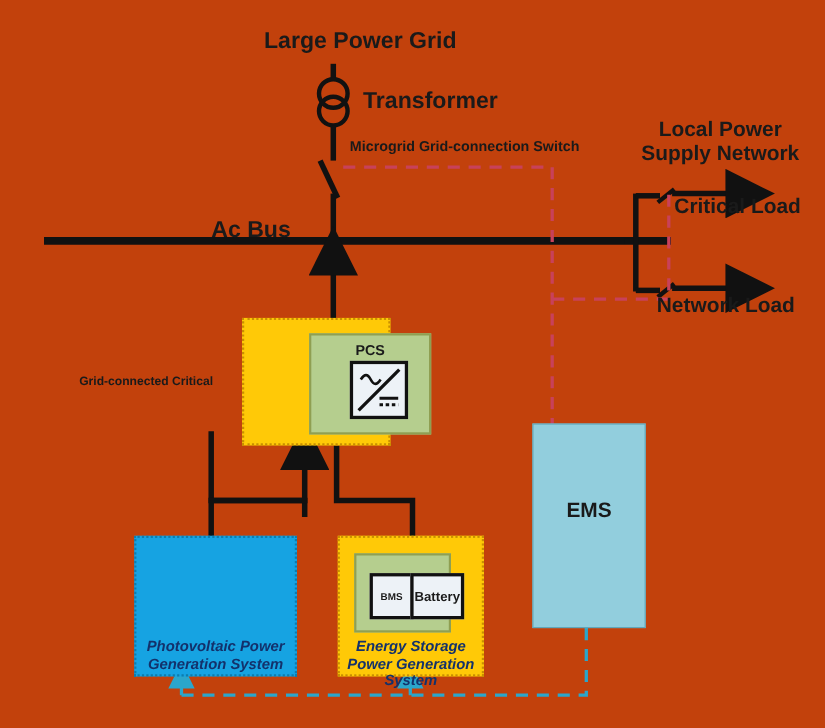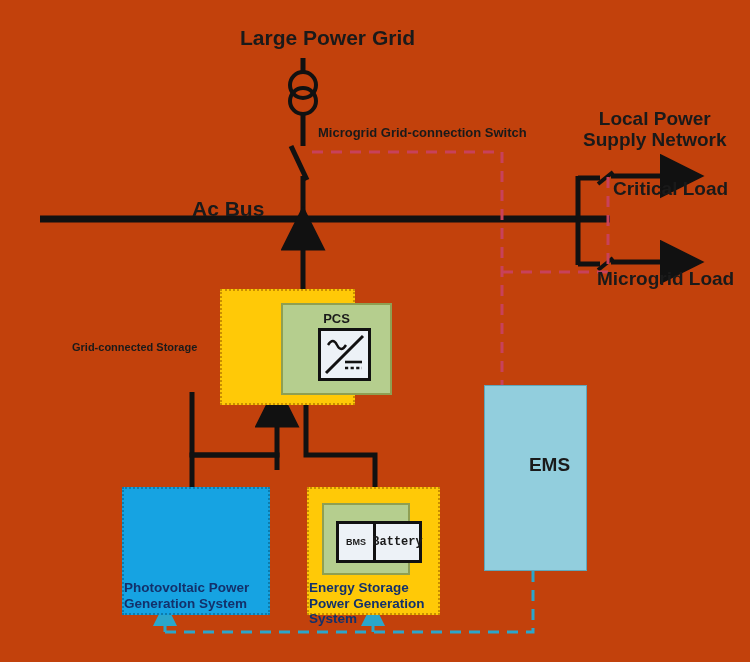--- a/index.html
+++ b/index.html
@@ -68,36 +68,37 @@
   .cell-ess {
     background: #EDF2F7;
     border: 3px solid #111111;
     display: flex;
     align-items: center;
     justify-content: center;
   }
   .ems-box {
     background: #92CEDD;
     border: 1px solid #5fa7bb;
-    padding-left: 14px;
   }
   .centered-text {
     position: absolute;
     width: 100%;
     text-align: center;
     color: #1a1a1a;
     font-weight: bold;
   }
   .sys-caption {
     position: absolute;
     width: 100%;
+    text-align: center;
     color: #13316b;
     font-weight: bold;
     font-size: 13.5px;
     line-height: 1.15;
+    font-style: italic;
   }
 </style>
 </head>
 <body>
 
 <div id="canvas">
 
   <svg id="svg-layer" viewBox="0 0 750 662">
     <defs>
       <marker id="arrow-black" markerWidth="9" markerHeight="9" refX="4.5" refY="4.5" orient="auto">
@@ -138,33 +139,34 @@
     <polyline points="312,152 502,152 502,388" fill="none" stroke="#C8415A" stroke-width="3" stroke-dasharray="11,8"></polyline>
     <polyline points="502,272 608,272 608,174" fill="none" stroke="#C8415A" stroke-width="3" stroke-dasharray="11,8"></polyline>
 
     <polyline points="533,571 533,632 165,632" fill="none" stroke="#2BA6CB" stroke-width="3" stroke-dasharray="11,8"></polyline>
     <line x1="165" y1="632" x2="165" y2="614" stroke="#2BA6CB" stroke-width="3" stroke-dasharray="9,7" marker-end="url(#arrow-blue)"></line>
     <line x1="373" y1="632" x2="373" y2="614" stroke="#2BA6CB" stroke-width="3" stroke-dasharray="9,7" marker-end="url(#arrow-blue)"></line>
   </svg>
 
   <div class="lbl lbl-title" style="left:240px; top:26px;">Large Power Grid</div>
 
+  <div class="lbl lbl-title" style="left:330px; top:80px;">Transformer</div>
 
   <div class="lbl lbl-small" style="left:318px; top:126px;">Microgrid Grid-connection Switch</div>
 
   <div class="lbl lbl-mid" style="left:583px; top:108px; text-align:center;">Local Power
 Supply Network</div>
 
   <div class="lbl lbl-title" style="left:152px; top:197px;margin-left:40px;">Ac Bus</div>
 
   <div class="lbl lbl-mid" style="left:613px; top:178px;">Critical Load</div>
 
-  <div class="lbl lbl-mid" style="left:597px; top:268px;">Microgrid Load</div>
-
-  <div class="lbl lbl-tiny" style="left:72px; top:341px;">Grid-connected Storage</div>
+  <div class="lbl lbl-mid" style="left:597px; top:268px;">Network Load</div>
+
+  <div class="lbl lbl-tiny" style="left:72px; top:341px;">Grid-connected Critical</div>
 
   <div class="box outer-pcs" style="left:220px; top:289px; width:135px; height:116px;">
     <div class="box inner-pcs" style="left:12px; top:12px; width:111px; height:92px;margin-left:47px;">
       <div class="centered-text" style="top:6px; font-size:13px;">PCS</div>
       <div class="box sym-pcs" style="left:35px; top:23px; width:53px; height:53px;">
         <svg width="47" height="47" viewBox="0 0 47 47">
           <path d="M5,42 L42,5" stroke="#111111" stroke-width="3" fill="none"></path>
           <path d="M7,14 q5,-8 9,0 t9,0" stroke="#111111" stroke-width="2.4" fill="none"></path>
           <line x1="24" y1="31" x2="41" y2="31" stroke="#111111" stroke-width="2.6"></line>
           <line x1="24" y1="37" x2="41" y2="37" stroke="#111111" stroke-width="2.6" stroke-dasharray="3.2,2.4"></line>
@@ -176,21 +178,21 @@
   <div class="box outer-pv" style="left:122px; top:487px; width:148px; height:128px;">
     <div class="sys-caption" style="top:91px;">Photovoltaic Power
 Generation System</div>
   </div>
 
   <div class="box outer-ess" style="left:307px; top:487px; width:133px; height:128px;">
     <div class="box inner-ess" style="left:13px; top:14px; width:88px; height:72px;">
       <div class="box cell-ess" style="left:12px; top:16px; width:40px; height:42px;">
         <span style="font-size:9px; font-weight:bold; color:#1a1a1a;">BMS</span>
       </div>
-      <div class="box cell-ess" style="left:49px; top:16px; width:49px; height:42px;font-family:Liberation Mono, monospace;">
+      <div class="box cell-ess" style="left:49px; top:16px; width:49px; height:42px;">
         <span style="font-size:12px; font-weight:bold; color:#1a1a1a;">Battery</span>
       </div>
     </div>
     <div class="sys-caption" style="top:91px;">Energy Storage Power
 Generation System</div>
   </div>
 
   <div class="box ems-box" style="left:484px; top:385px; width:103px; height:186px;">
     <div class="centered-text" style="top:68px; font-size:19px;">EMS</div>
   </div>

